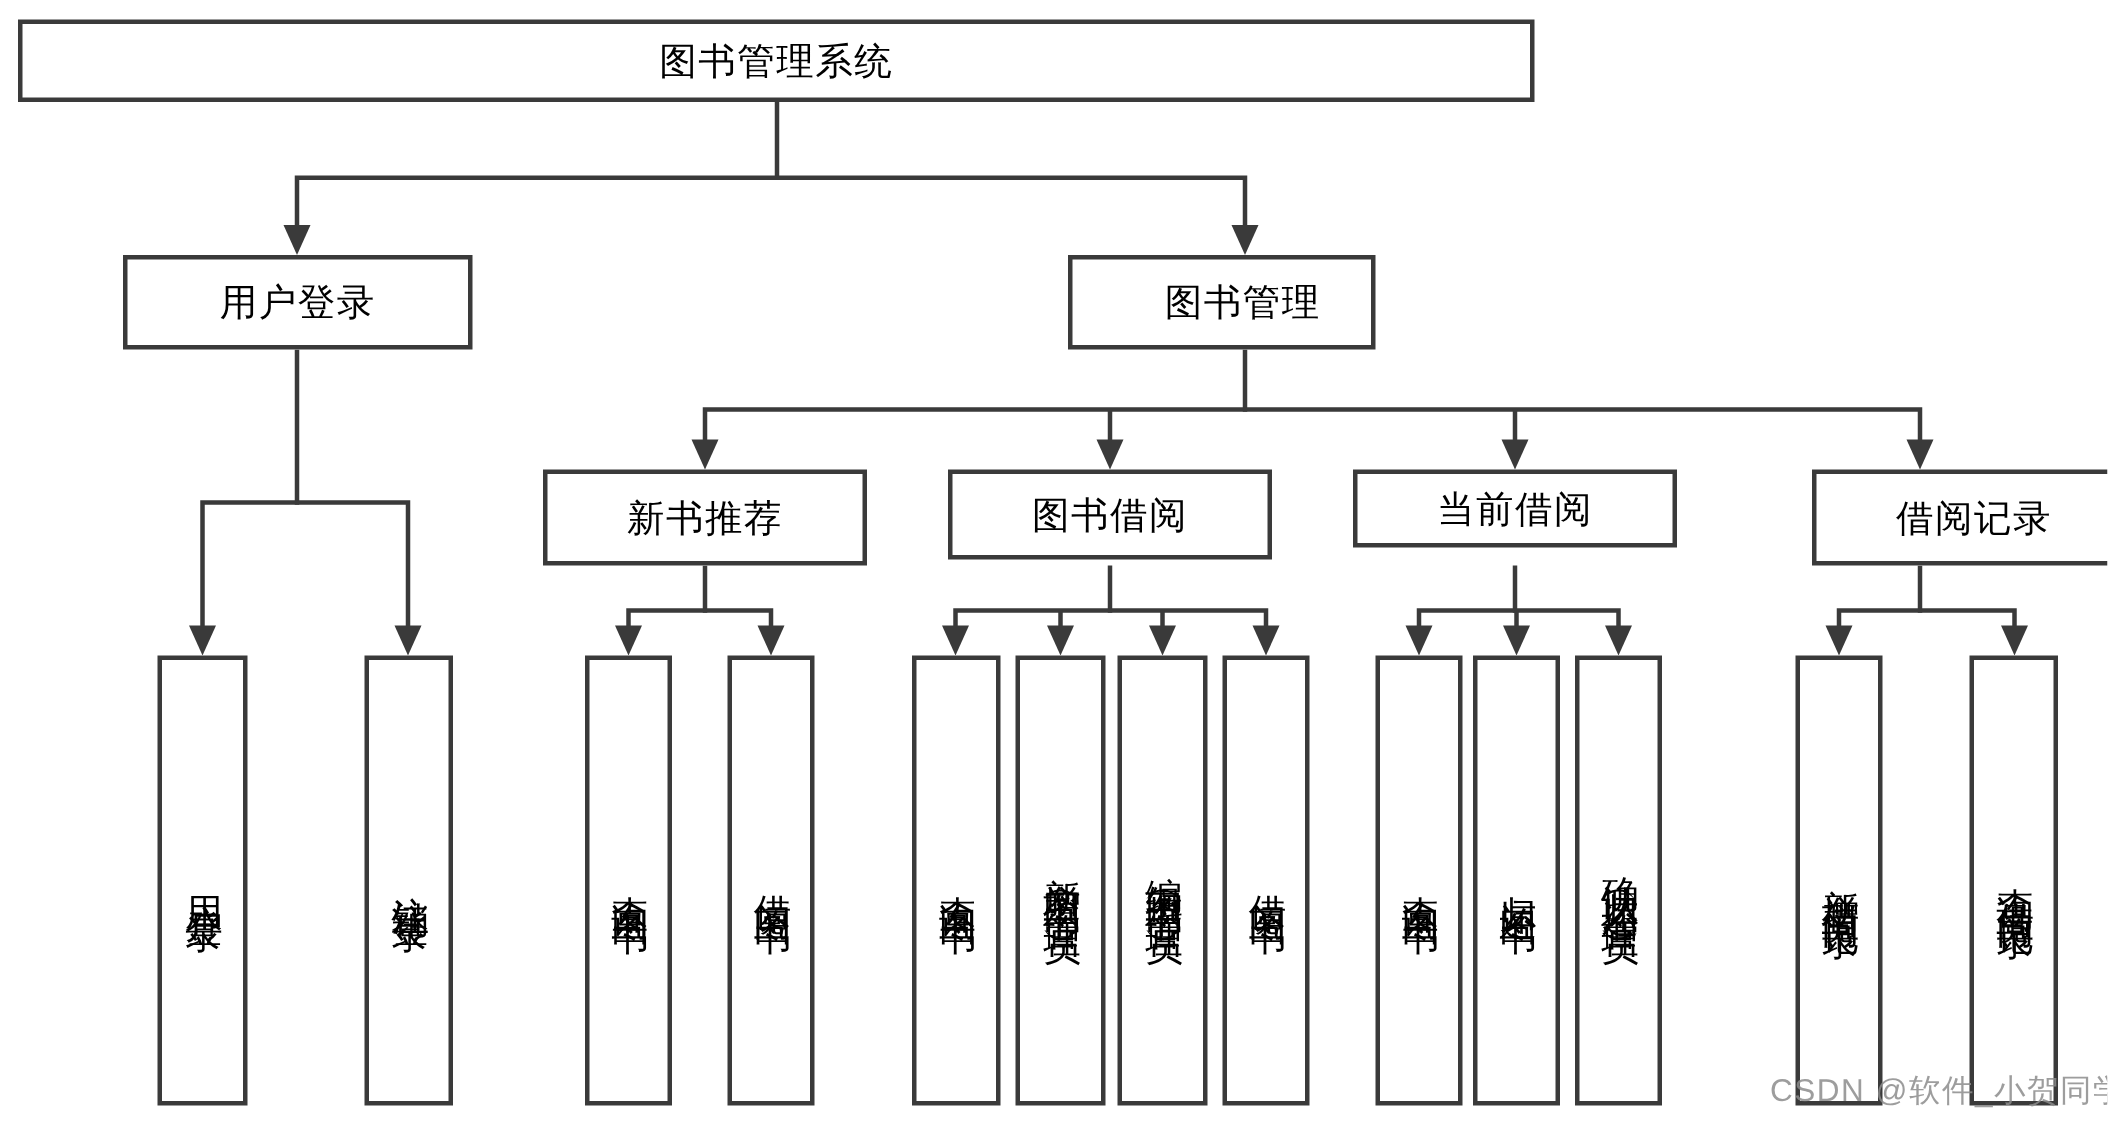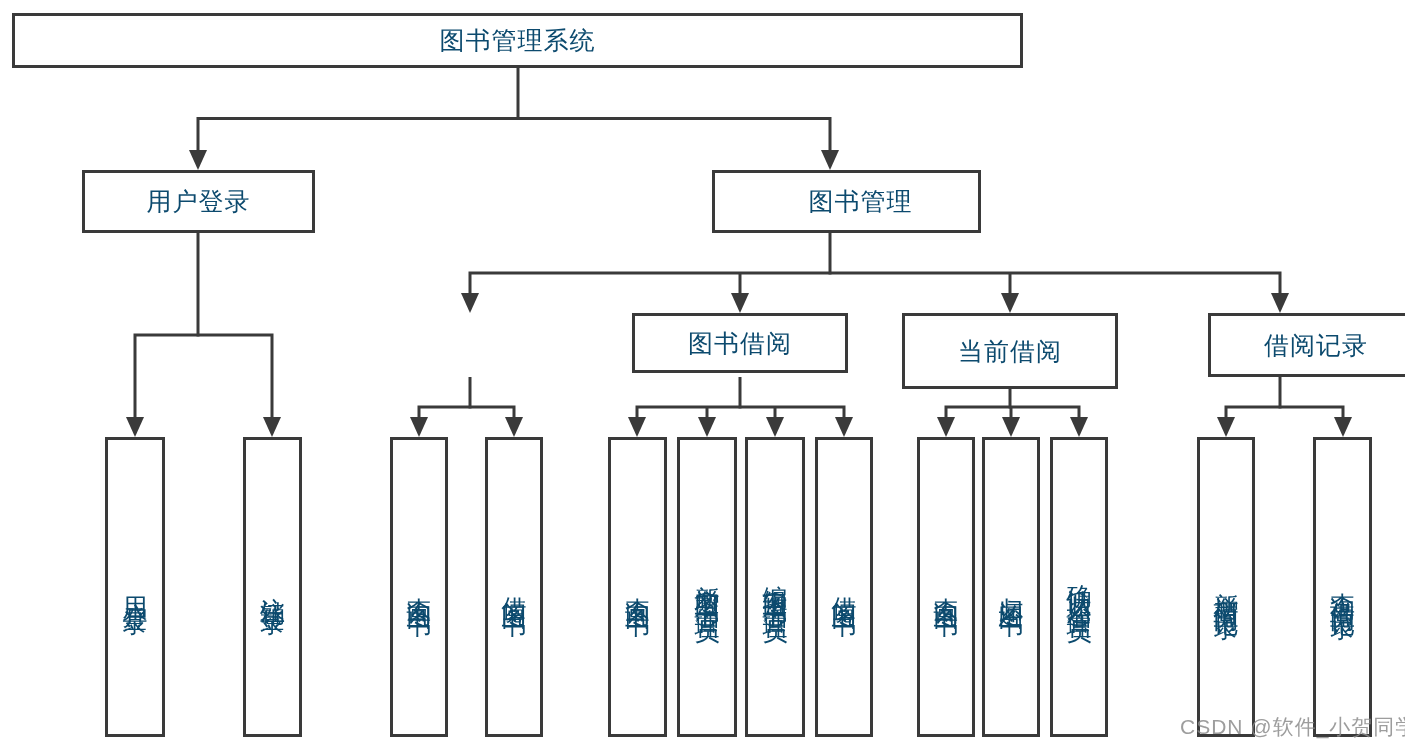--- a/index.html
+++ b/index.html
@@ -22,21 +22,21 @@
     pointer-events: none;
   }
   .node {
     position: absolute;
     box-sizing: border-box;
     border: 3px solid #3a3a3a;
     background: #ffffff;
     display: flex;
     align-items: center;
     justify-content: center;
-    color: #0c4a6e;
+    color: #000000;
     font-size: 25px;
     letter-spacing: 1px;
     z-index: 2;
   }
   .hnode {
     
   }
   .vnode {
     top: 437px;
     height: 300px;
@@ -113,24 +113,25 @@
       <polygon points="1002,417 1020,417 1011,437"></polygon>
       <polygon points="1070,417 1088,417 1079,437"></polygon>
       <polygon points="1217,417 1235,417 1226,437"></polygon>
       <polygon points="1334,417 1352,417 1343,437"></polygon>
     </g>
   </svg>
 
   <div class="node hnode" style="left:12px; top:13px; width:1011px; height:55px;">图书管理系统</div>
 
   <div class="node hnode" style="left:82px; top:170px; width:233px; height:63px;">用户登录</div>
-  <div class="node hnode" style="left:712px; top:170px; width:269px; height:63px;padding-left:28px;">图书管理</div>
+  <div class="node hnode" style="left:712px; top:170px; width:205px; height:63px;padding-left:28px;">图书管理</div>
 
+  <div class="node hnode" style="left:362px; top:313px; width:216px; height:64px;">新书推荐</div>
   <div class="node hnode" style="left:632px; top:313px; width:216px; height:60px;">图书借阅</div>
-  <div class="node hnode" style="left:902px; top:313px; width:216px; height:76px;">当前借阅</div>
+  <div class="node hnode" style="left:902px; top:313px; width:216px; height:52px;">当前借阅</div>
   <div class="node hnode" style="left:1208px; top:313px; width:216px; height:64px;">借阅记录</div>
 
   <div class="node vnode" style="left:105px; width:60px;">用户登录</div>
   <div class="node vnode" style="left:243px; width:59px;">注销登录</div>
 
   <div class="node vnode" style="left:390px; width:58px;">查询图书</div>
   <div class="node vnode" style="left:485px; width:58px;">借阅图书</div>
 
   <div class="node vnode" style="left:608px; width:59px;">查询图书</div>
   <div class="node vnode" style="left:677px; width:60px;">新增图书（管理员）</div>

